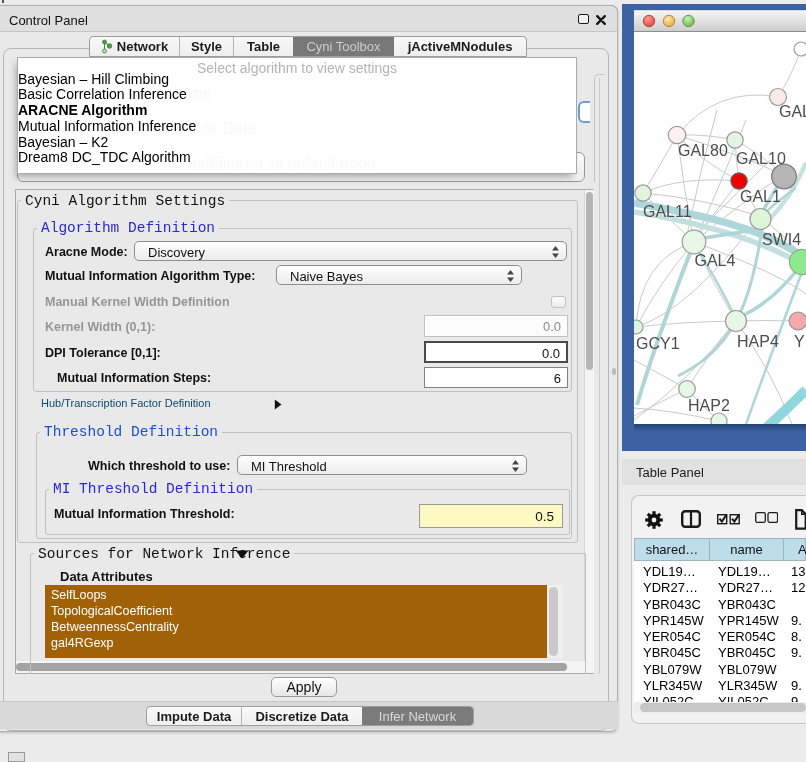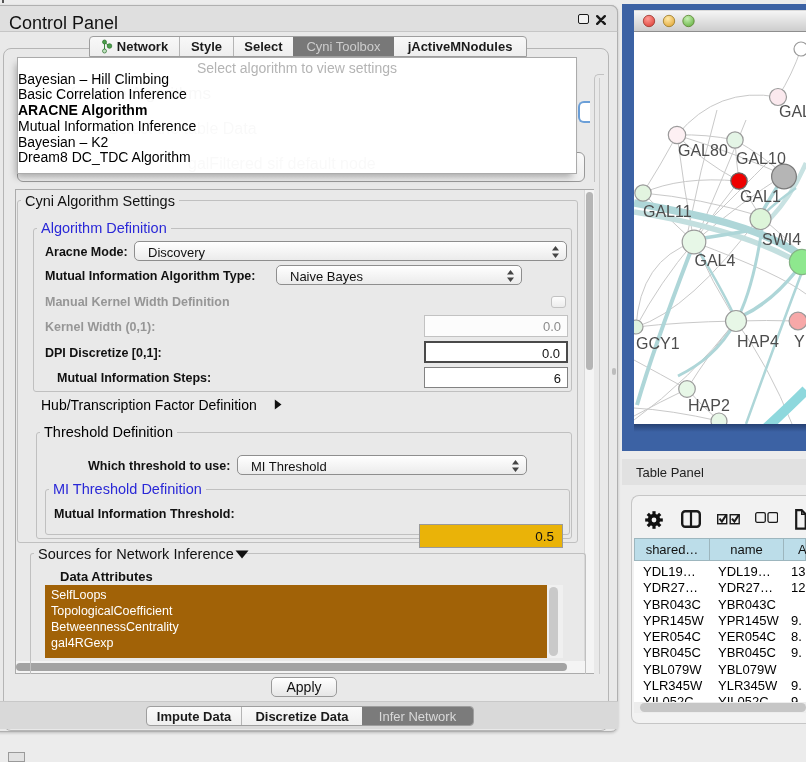--- a/index.html
+++ b/index.html
@@ -2,50 +2,50 @@
 <html><head>
 <meta charset="utf-8">
 <style>
 * { margin:0; padding:0; box-sizing:border-box; }
 html,body { width:806px; height:762px; overflow:hidden; }
 body { font-family:"Liberation Sans", sans-serif; background:#ececec; position:relative; }
 .abs { position:absolute; }
 .combo { background:linear-gradient(#ffffff,#ebebeb); border:1px solid #8e8e8e; border-radius:5px; font-size:13px; color:#111; }
 .combo span.t { position:absolute; left:13px; top:3px; }
 .combo svg.ar { position:absolute; right:6px; top:3px; }
-.gt { position:absolute; background:#e9e9e9; padding:0 4px; font-size:14.5px; }
+.gt { position:absolute; background:#e9e9e9; padding:0 4px; font-size:14.5px;font-family:Liberation Mono, monospace; }
 .lbl { position:absolute; font-size:12.5px; font-weight:bold; color:#111; }
 </style>
 </head>
 <body>
 
 <div class="abs" style="left:2px; top:0; width:2px; height:3px; background:#555;"></div>
 <div class="abs" style="left:-8px; top:5px; width:626px; height:727px; background:#e9e9e9; border:1px solid #b0b0b0; border-radius:7px; box-shadow:0 1px 3px rgba(0,0,0,0.2);"></div>
 
 <div class="abs" style="left:-8px; top:5px; width:626px; height:27px; background:#dfdfdf; border:1px solid #b0b0b0; border-bottom:1px solid #c6c6c6; border-radius:7px 7px 0 0;"></div>
-<div class="abs" style="left:9px; top:13px; font-size:18px; color:#111;">Control Panel</div>
+<div class="abs" style="left:9px; top:13px; font-size:13px; color:#111;">Control Panel</div>
 
 <div class="abs" style="left:578px; top:14px; width:11px; height:10px; border:1.5px solid #1a1a1a; border-radius:2px; background:#f2f2f2;"></div>
 <svg class="abs" style="left:596px; top:15px;" width="10" height="10" viewBox="0 0 10 10">
     <path d="M1.2 1.2 L8.8 8.8 M8.8 1.2 L1.2 8.8" stroke="#1a1a1a" stroke-width="2.4" stroke-linecap="round"></path>
   </svg>
 
 <div class="abs" style="left:3px; top:48px; width:606px; height:683px; background:#e9e9e9; border:1px solid #b5b5b5; border-radius:8px;"></div>
 
 <div class="abs" style="left:89px; top:36px; width:438px; height:21px; background:linear-gradient(#f8f8f8,#eeeeee); border:1px solid #9e9e9e; border-radius:4px 4px 0 0; overflow:hidden; display:flex;">
   <div style="width:90px; border-right:1px solid #b5b5b5; display:flex; align-items:center; justify-content:center; font-size:13px; font-weight:bold; color:#1a1a1a;">
   <svg width="12" height="15" viewBox="0 0 12 15" style="margin-right:4px;">
         <path d="M3.5 4 L3.5 11 M4.5 4 L7.5 6.5" stroke="#3c8a3c" stroke-width="1" fill="none"></path>
         <circle cx="3.5" cy="3" r="2" fill="#4aa04a" stroke="#2c6e2c" stroke-width="0.7"></circle>
         <circle cx="8.5" cy="7" r="2.3" fill="#4aa04a" stroke="#2c6e2c" stroke-width="0.7"></circle>
         <circle cx="3.5" cy="12" r="2" fill="#bfe3bf" stroke="#2c6e2c" stroke-width="0.7"></circle>
       </svg>
   Network</div>
   <div style="width:54px; border-right:1px solid #b5b5b5; display:flex; align-items:center; justify-content:center; font-size:13px; font-weight:bold; color:#1a1a1a;">Style</div>
-  <div style="width:59px; display:flex; align-items:center; justify-content:center; font-size:13px; font-weight:bold; color:#1a1a1a;">Select</div>
+  <div style="width:59px; display:flex; align-items:center; justify-content:center; font-size:13px; font-weight:bold; color:#1a1a1a;">Table</div>
   <div style="width:101px; background:#787878; display:flex; align-items:center; justify-content:center; font-size:13px; color:#cdcdcd;">Cyni Toolbox</div>
   <div style="width:132px; display:flex; align-items:center; justify-content:center; font-size:13px; font-weight:bold; color:#1a1a1a;">jActiveMNodules</div>
 </div>
 
 <div class="abs" style="left:594px; top:74px; width:10px; height:108px; border-left:1px solid #c2c2c2; border-top:1px solid #c2c2c2; border-radius:5px 0 0 0;"></div>
 <div class="abs" style="left:599px; top:78px; width:5px; height:596px; border-left:1px solid #cccccc;"></div>
 <div class="abs" style="left:578px; top:101px; width:12px; height:22px; border:2.5px solid #6b9fd8; border-right:none; border-radius:6px 0 0 6px; background:#fff;"></div>
 
 <div class="abs" style="left:17px; top:152px; width:568px; height:30px; background:linear-gradient(#fafafa,#ededed); border:1px solid #999; border-radius:6px;"></div>
 
@@ -78,45 +78,45 @@
       <path d="M4.5 1 L8 5.5 L1 5.5 Z M4.5 13 L1 8.5 L8 8.5 Z" fill="#444"></path>
     </svg>
   </div>
 
 <div class="lbl" style="left:45px; top:295px; color:#969696;">Manual Kernel Width Definition</div>
 <div class="abs" style="left:551px; top:296px; width:15px; height:12px; background:linear-gradient(#fdfdfd,#ececec); border:1px solid #c2c2c2; border-radius:3px;"></div>
 
 <div class="lbl" style="left:45px; top:320px; color:#969696;">Kernel Width (0,1):</div>
 <div class="abs" style="left:424px; top:315px; width:144px; height:22px; background:#fcfcfc; border:1px solid #c2c2c2; font-size:13px; color:#8b8b8b; text-align:right; padding:3px 6px 0 0;">0.0</div>
 
-<div class="lbl" style="left:45px; top:346px;">DPI Discretize [0,1]:</div>
+<div class="lbl" style="left:45px; top:346px;">DPI Tolerance [0,1]:</div>
 <div class="abs" style="left:424px; top:340.5px; width:144px; height:22.5px; background:#fff; border:2px solid #4a4a4a; font-size:13px; color:#111; text-align:right; padding:3px 6px 0 0;">0.0</div>
 
 <div class="lbl" style="left:45px; top:371px;margin-left:12px;">Mutual Information Steps:</div>
 <div class="abs" style="left:424px; top:367px; width:144px; height:21px; background:#fff; border:1px solid #828282; font-size:13px; color:#111; text-align:right; padding:3px 6px 0 0;">6</div>
 
-<div class="abs" style="left:41px; top:397px; font-size:14px; color:#000000;">Hub/Transcription Factor Definition</div>
+<div class="abs" style="left:41px; top:397px; font-size:11px; color:#0c4a6e;">Hub/Transcription Factor Definition</div>
 <svg class="abs" style="left:274px; top:399px;" width="8" height="11" viewBox="0 0 8 11">
     <path d="M0.8 0.5 L7.5 5.5 L0.8 10.5 Z" fill="#111"></path>
   </svg>
 
 <div class="abs" style="left:36px; top:432px; width:536px; height:107px; border:1px solid #c0c0c0; border-radius:3px;"></div>
-<div class="gt" style="left:40px; top:424px; color:#000000;">Threshold Definition</div>
+<div class="gt" style="left:40px; top:424px; color:#1d4ed8;">Threshold Definition</div>
 <div class="lbl" style="left:88px; top:459px;">Which threshold to use:</div>
 <div class="combo abs" style="left:237px; top:454.5px; width:290px; height:20px;">
     <span class="t">MI Threshold</span>
 <svg class="ar" width="9" height="14" viewBox="0 0 9 14">
       <path d="M4.5 1 L8 5.5 L1 5.5 Z M4.5 13 L1 8.5 L8 8.5 Z" fill="#444"></path>
     </svg>
   </div>
 
 <div class="abs" style="left:45px; top:489px; width:525px; height:46px; border:1px solid #c0c0c0; border-radius:3px;"></div>
 <div class="gt" style="left:49px; top:481px; color:#2a28d7;">MI Threshold Definition</div>
 <div class="lbl" style="left:54px; top:507px;">Mutual Information Threshold:</div>
-<div class="abs" style="left:419px; top:524px; width:144px; height:24px; background:#eab308; border:1px solid #9a9a9a; font-size:13.5px; color:#111; text-align:right; padding:4px 8px 0 0;">0.5</div>
+<div class="abs" style="left:419px; top:504px; width:144px; height:24px; background:#fef9c3; border:1px solid #9a9a9a; font-size:13.5px; color:#111; text-align:right; padding:4px 8px 0 0;">0.5</div>
 
 <div class="abs" style="left:30px; top:553px; width:556px; height:121px; border:1px solid #c0c0c0; border-radius:3px 3px 0 0; border-bottom:none;"></div>
 <div class="gt" style="left:34px; top:546px; color:#111;">Sources for Network Inference</div>
 <svg class="abs" style="left:235px; top:550px;" width="14" height="9" viewBox="0 0 14 9">
     <path d="M0.5 0.5 L13.5 0.5 L7 8.5 Z" fill="#111"></path>
   </svg>
 <div class="abs" style="left:36px; top:569px; font-size:13px; font-weight:bold; color:#111;padding-left:24px;">Data Attributes</div>
 
 <div class="abs" style="left:45px; top:585px; width:518px; height:73px; background:#a16207; overflow:hidden;">
   <div style="font-size:12.5px; color:#fff; padding:2px 0 0 6px; line-height:16.1px;">SelfLoops<br>TopologicalCoefficient<br>BetweennessCentrality<br>gal4RGexp</div>

